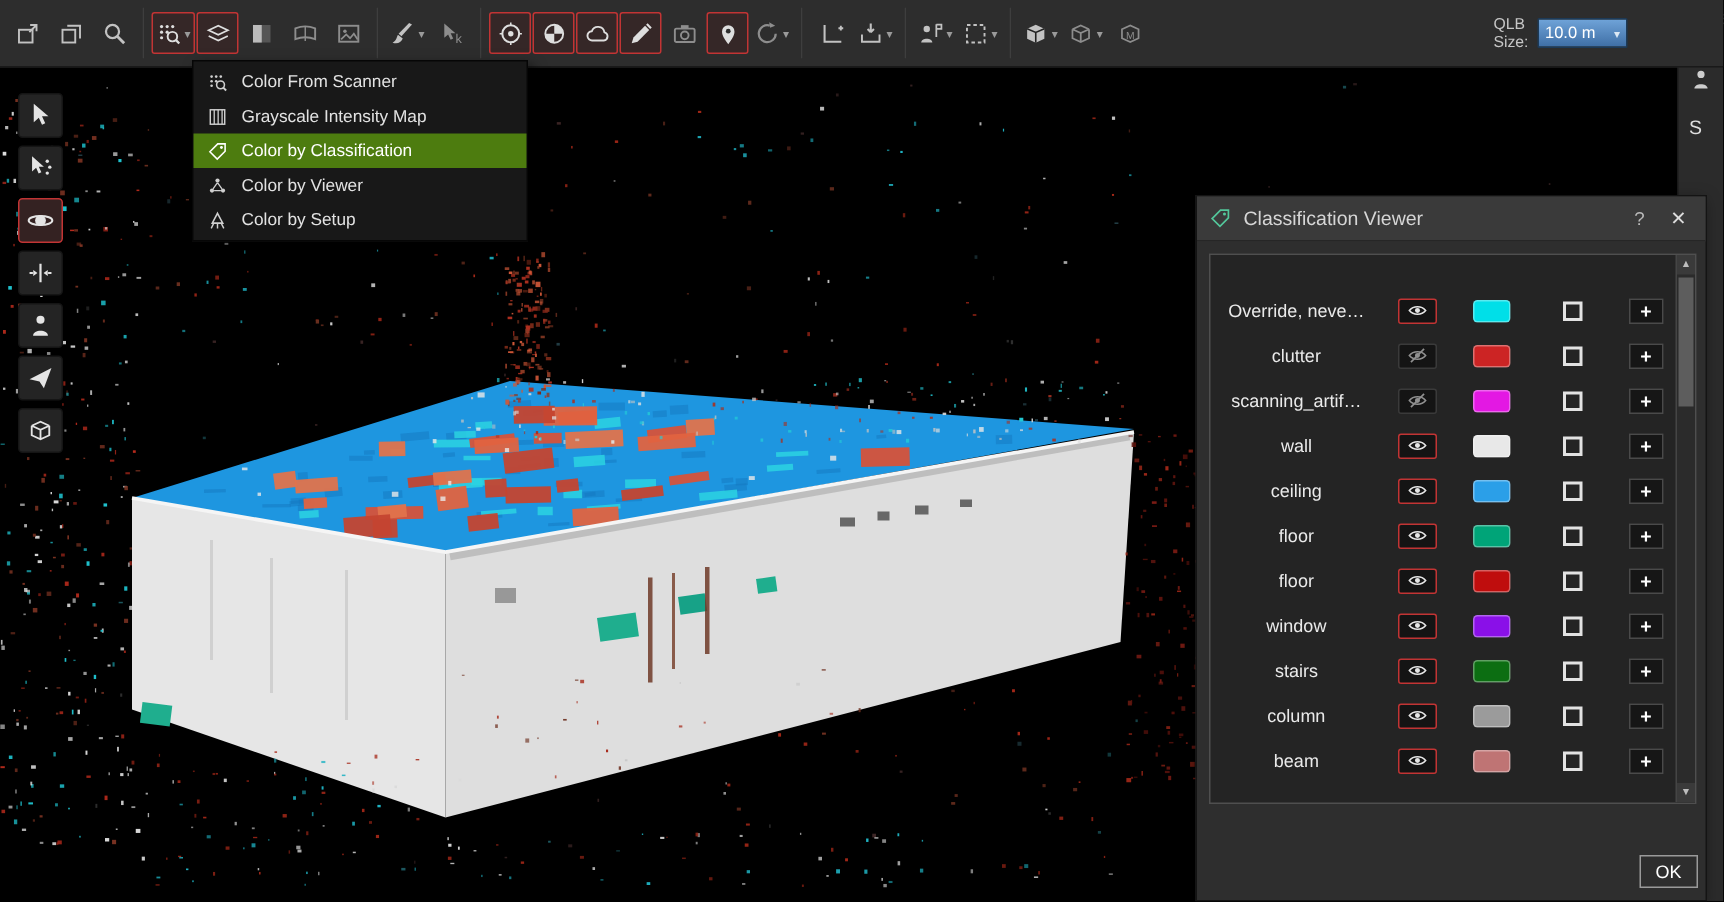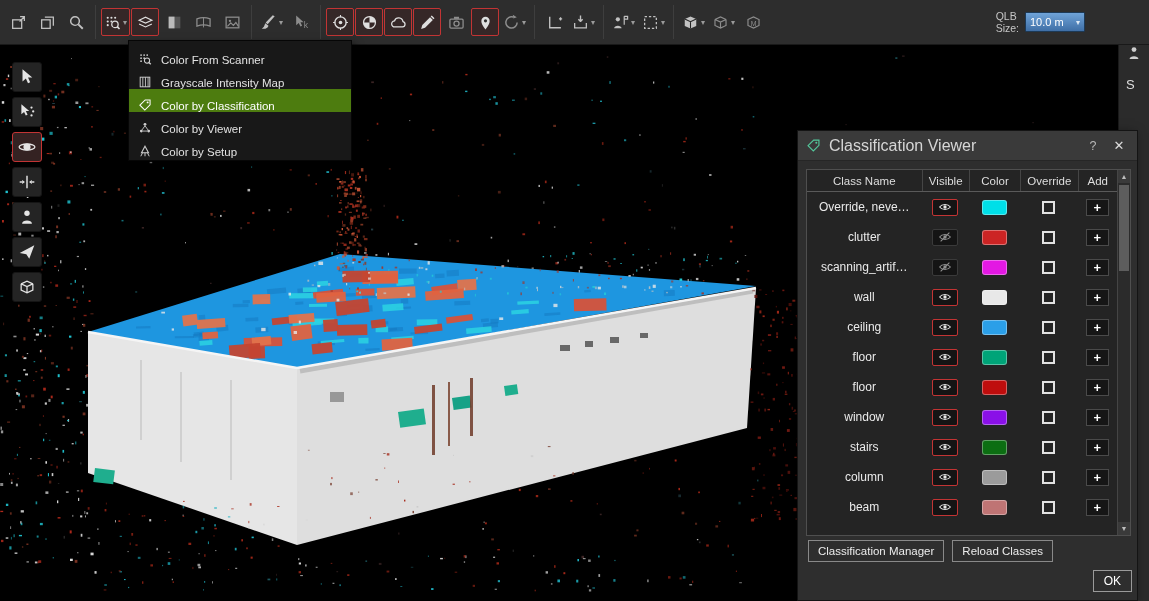--- a/index.html
+++ b/index.html
@@ -21,34 +21,34 @@
 .qlb-label{display:flex;flex-direction:column;align-items:flex-start;font-size:10.5px;color:#c6c6c6;line-height:1.15}
 .qlb-value{width:60px;height:20px;background:linear-gradient(#6fa3d8,#3f6fa6);border:1px solid #1d3a57;color:#fff;font-size:11px;display:flex;align-items:center;justify-content:space-between;padding:0 4px;border-radius:1px}
 .qlb-value .caret{color:#dce8f4}
 
 #left-toolbar{position:absolute;left:12px;top:62px;display:flex;flex-direction:column;gap:5px;z-index:5}
 .lt-btn{width:30px;height:30px;background:#242424;border:1px solid #151515;border-radius:3px;display:flex;align-items:center;justify-content:center;color:#e4e4e4}
 .lt-btn.active{border-color:#c23434;background:#342222}
 .lt-btn .ic{width:18px;height:18px}
 
 #color-menu{position:absolute;left:128px;top:40px;width:224px;background:#181818;border:1px solid #060606;box-shadow:3px 4px 8px rgba(0,0,0,.65);padding:2px 0;z-index:20}
-.menu-item{height:23px;display:flex;align-items:flex-end;gap:9px;padding:0 9px;color:#e2e2e2;font-size:11.5px;white-space:nowrap}
+.menu-item{height:23px;display:flex;align-items:center;gap:9px;padding:0 9px;color:#e2e2e2;font-size:11.5px;white-space:nowrap}
 .menu-item .ic{width:14px;height:14px;color:#cfcfcf;flex:none}
 .menu-item.selected{background:#4d7c0f;color:#fff}
 .menu-item.selected .ic{color:#fff}
 
 #right-dock{position:absolute;right:0;top:0;width:31px;height:601px;background:#2b2b2b;border-left:1px solid #1a1a1a;z-index:4;overflow:hidden}
 .dock-title{font-size:12.5px;color:#e0e0e0;padding:5px 0 0 4px;white-space:nowrap}
 .dock-icon{margin:26px 0 0 7px;color:#cdcdcd;width:16px;height:16px}
 .dock-s{font-size:13px;color:#dedede;padding:16px 0 0 7px}
 
 #cv{position:absolute;left:797px;top:130px;width:341px;height:471px;background:#2e2e2e;border:1px solid #141414;box-shadow:-3px 3px 10px rgba(0,0,0,.5);z-index:10}
 .cv-titlebar{height:30px;background:#3a3a3a;display:flex;align-items:center;padding:0 8px;gap:8px;border-bottom:1px solid #262626}
 .cv-title-icon{width:15px;height:15px;color:#53c79b}
-.cv-title{flex:1;font-size:16px;color:#d6d6d6}
+.cv-title{flex:1;font-size:13px;color:#d6d6d6}
 .cv-help{color:#b8b8b8;font-size:12.5px;width:16px;text-align:center}
 .cv-close{color:#dcdcdc;font-size:13px;width:20px;text-align:center}
 .cv-table{position:absolute;left:8px;top:38px;right:6px;bottom:64px;background:#242424;border:1px solid #4f4f4f;overflow:hidden}
 .cv-header{display:flex;height:22px;border-bottom:1px solid #5a5a5a;color:#dedede;font-size:11.5px;margin-right:13px}
 .cv-header > div{display:flex;align-items:center;justify-content:center;border-left:1px solid #454545}
 .cv-header > div:first-child{border-left:none}
 .c-name{width:116px}.c-vis{width:48px}.c-color{width:52px}.c-ovr{width:58px}.c-add{width:40px}
 .cv-rows{position:absolute;left:0;top:22px;right:13px;bottom:0;overflow:hidden}
 .cv-row{display:flex;height:30px;align-items:center}
 .cv-row > div{display:flex;align-items:center;justify-content:center}
@@ -1707,27 +1707,20 @@
   <div id="cv">
     <div class="cv-titlebar">
       <svg class="cv-title-icon">
           <use href="#sym-tag-square"></use>
         </svg>
       <div class="cv-title">Classification Viewer</div>
       <div class="cv-help">?</div>
       <div class="cv-close">✕</div>
     </div>
     <div class="cv-table">
-      <div class="cv-header">
-        <div class="c-name">Class Name</div>
-        <div class="c-vis">Visible</div>
-        <div class="c-color">Color</div>
-        <div class="c-ovr">Override</div>
-        <div class="c-add">Add</div>
-      </div>
       <div class="cv-rows" id="cv-rows">
           <div class="cv-row">
             <div class="c-name cv-name">Override, neve…</div>
             <div class="c-vis">
               <div class="eye-btn">
                 <svg class="ic">
                   <use xlink:href="#sym-eye" href="#sym-eye"></use>
                 </svg>
               </div>
             </div>
@@ -1931,20 +1924,16 @@
               <div class="add-btn">+</div>
             </div>
           </div>
         </div>
       <div class="cv-scroll">
         <div class="scroll-btn up">▲</div>
         <div class="scroll-thumb"></div>
         <div class="scroll-btn down">▼</div>
       </div>
     </div>
-    <div class="cv-actions">
-      <button class="cv-btn">Classification Manager</button>
-      <button class="cv-btn">Reload Classes</button>
-    </div>
     <button class="ok-btn">OK</button>
   </div>
 
 </div>
 
 </body></html>

